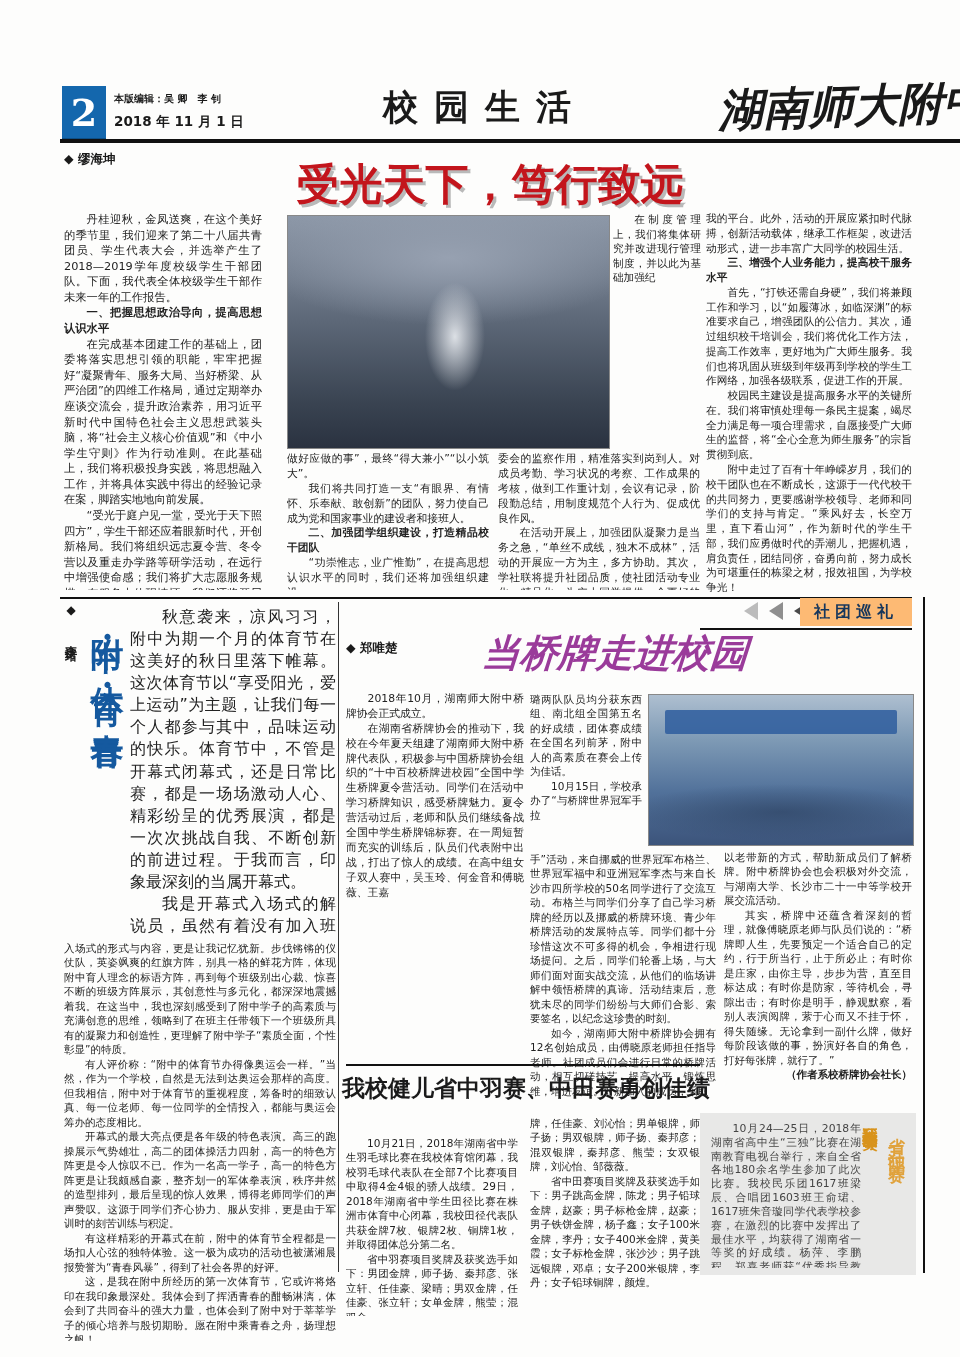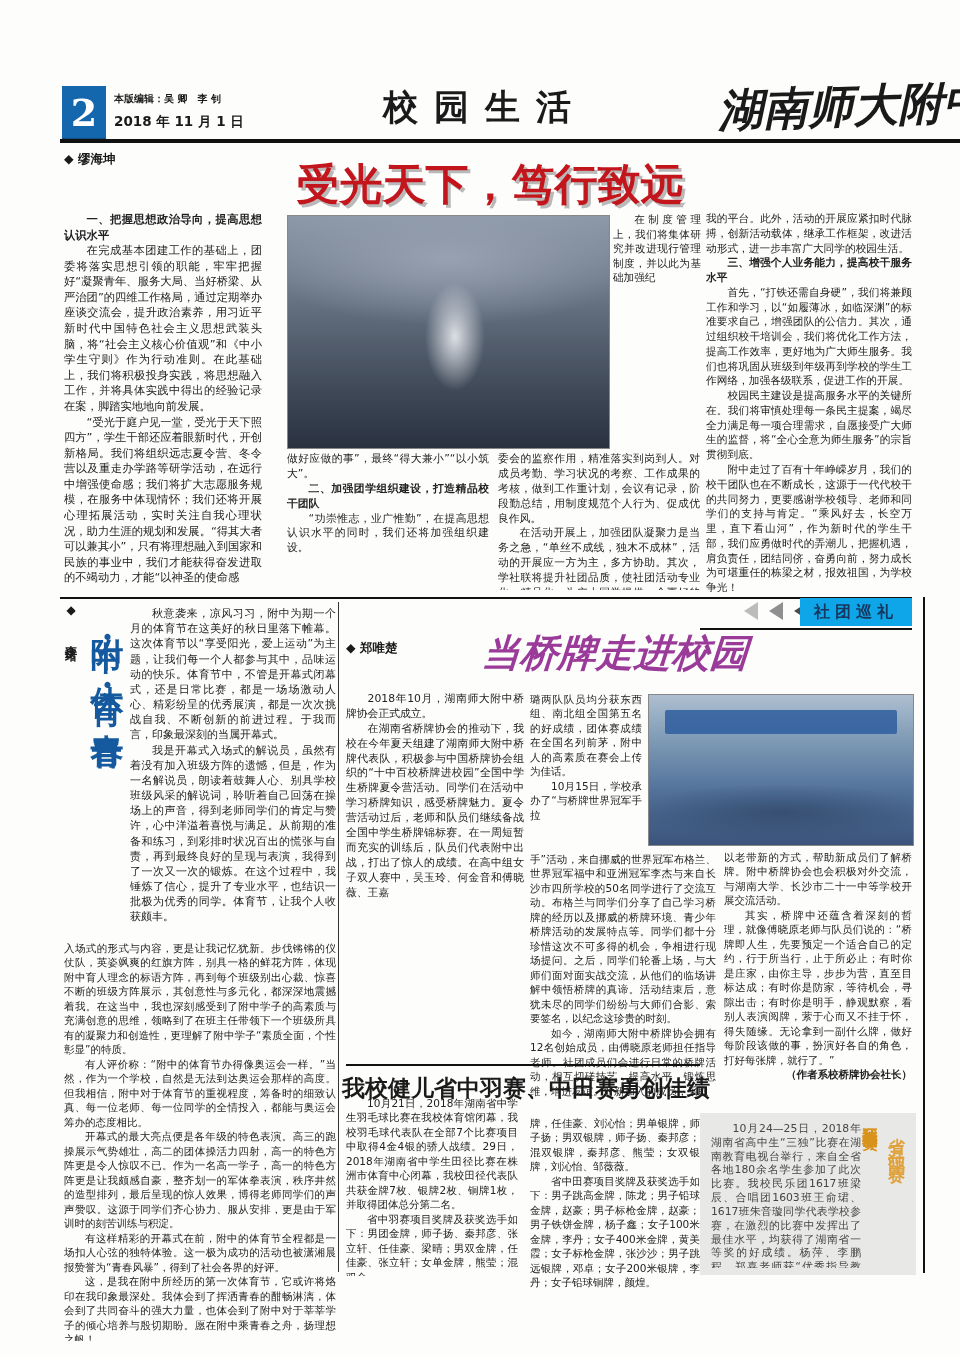--- a/index.html
+++ b/index.html
@@ -43,20 +43,21 @@
 
 <div class="abs rule" style="left:60px;top:139px;width:900px;height:4px;"></div>
 
 <div class="abs" style="left:64px;top:151px;font-size:12.5px;font-weight:bold;">◆ 缪海坤</div>
 
 <div class="abs" style="left:230px;top:156px;width:520px;text-align:center;font-size:43px;font-weight:bold;
             color:#c3151c;font-family:'DejaVu Serif','Liberation Serif',serif;
             text-shadow:3px 3px 0 #b9b9b9;white-space:nowrap;">受光天下，笃行致远</div>
 
 <div class="abs txt" style="left:64px;top:212px;width:198px;height:378px;font-size:11.3px;">
+    <p>丹桂迎秋，金凤送爽，在这个美好的季节里，我们迎来了第二十八届共青团员、学生代表大会，并选举产生了2018—2019学年度校级学生干部团队。下面，我代表全体校级学生干部作未来一年的工作报告。</p>
     <p class="b">一、把握思想政治导向，提高思想认识水平</p>
     <p>在完成基本团建工作的基础上，团委将落实思想引领的职能，牢牢把握好“凝聚青年、服务大局、当好桥梁、从严治团”的四维工作格局，通过定期举办座谈交流会，提升政治素养，用习近平新时代中国特色社会主义思想武装头脑，将“社会主义核心价值观”和《中小学生守则》作为行动准则。在此基础上，我们将积极投身实践，将思想融入工作，并将具体实践中得出的经验记录在案，脚踏实地地向前发展。</p>
     <p>“受光于庭户见一堂，受光于天下照四方”，学生干部还应着眼新时代，开创新格局。我们将组织远志夏令营、冬令营以及重走办学路等研学活动，在远行中增强使命感；我们将扩大志愿服务规模，在服务中体现情怀；我们还将开展心理拓展活动，实时关注自我心理状况，助力生涯的规划和发展。“得其大者可以兼其小”，只有将理想融入到国家和民族的事业中，我们才能获得奋发进取的不竭动力，才能“以神圣的使命感</p>
   </div>
 
 <div class="abs photo" id="lead-photo" style="left:287px;top:215px;width:321px;height:232px;"></div>
 
 <div class="abs txt" style="left:613px;top:212px;width:88px;height:236px;font-size:10.6px;">
     <p>在制度管理上，我们将集体研究并改进现行管理制度，并以此为基础加强纪</p>
   </div>
@@ -64,57 +65,58 @@
 <div class="abs txt" style="left:706px;top:212px;width:206px;height:380px;font-size:10.7px;">
     <p class="ni">我的平台。此外，活动的开展应紧扣时代脉搏，创新活动载体，继承工作框架，改进活动形式，进一步丰富广大同学的校园生活。</p>
     <p class="b">三、增强个人业务能力，提高校干服务水平</p>
     <p>首先，“打铁还需自身硬”，我们将兼顾工作和学习，以“如履薄冰，如临深渊”的标准要求自己，增强团队的公信力。其次，通过组织校干培训会，我们将优化工作方法，提高工作效率，更好地为广大师生服务。我们也将巩固从班级到年级再到学校的学生工作网络，加强各级联系，促进工作的开展。</p>
     <p>校园民主建设是提高服务水平的关键所在。我们将审慎处理每一条民主提案，竭尽全力满足每一项合理需求，自愿接受广大师生的监督，将“全心全意为师生服务”的宗旨贯彻到底。</p>
     <p>附中走过了百有十年峥嵘岁月，我们的校干团队也在不断成长，这源于一代代校干的共同努力，更要感谢学校领导、老师和同学们的支持与肯定。“乘风好去，长空万里，直下看山河”，作为新时代的学生干部，我们应勇做时代的弄潮儿，把握机遇，肩负责任，团结同侪，奋勇向前，努力成长为可堪重任的栋梁之材，报效祖国，为学校争光！</p>
   </div>
 
 <div class="abs txt" style="left:287px;top:452px;width:202px;height:138px;font-size:10.8px;">
     <p class="ni">做好应做的事”，最终“得大兼小”“以小筑大”。</p>
+    <p>我们将共同打造一支“有眼界、有情怀、乐奉献、敢创新”的团队，努力使自己成为党和国家事业的建设者和接班人。</p>
     <p class="b">二、加强团学组织建设，打造精品校干团队</p>
     <p>“功崇惟志，业广惟勤”，在提高思想认识水平的同时，我们还将加强组织建设。</p>
   </div>
 
 <div class="abs txt" style="left:498px;top:452px;width:202px;height:138px;font-size:10.8px;">
     <p class="ni">委会的监察作用，精准落实到岗到人。对成员考勤、学习状况的考察、工作成果的考核，做到工作重计划，会议有记录，阶段勤总结，用制度规范个人行为、促成优良作风。</p>
     <p>在活动开展上，加强团队凝聚力是当务之急，“单丝不成线，独木不成林”，活动的开展应一方为主，多方协助。其次，学社联将提升社团品质，使社团活动专业化、精品化，为广大同学提供一个更好的展现自我、发展自</p>
   </div>
 
 <div class="abs rule" style="left:60px;top:597px;width:852px;height:2px;"></div>
 <div class="abs rule" style="left:923px;top:597px;width:2px;height:676px;"></div>
 <div class="abs rule" style="left:338px;top:602px;width:1px;height:670px;background:#333;"></div>
 
 <div class="abs vert" style="left:62px;top:603px;height:90px;font-size:12px;font-weight:bold;letter-spacing:2px;">◆ 李诗绪</div>
 
 <div class="abs vert" style="left:84px;top:612px;height:336px;font-size:33px;font-weight:bold;color:#15599f;
             font-family:'DejaVu Serif','Liberation Serif',serif;letter-spacing:3px;">附中·体育·青春</div>
 
-<div class="abs txt" style="left:130px;top:606px;width:206px;height:330px;font-size:11px;">
+<div class="abs txt" style="left:130px;top:606px;width:206px;height:330px;font-size:16px;">
     <p>秋意袭来，凉风习习，附中为期一个月的体育节在这美好的秋日里落下帷幕。这次体育节以“享受阳光，爱上运动”为主题，让我们每一个人都参与其中，品味运动的快乐。体育节中，不管是开幕式闭幕式，还是日常比赛，都是一场场激动人心、精彩纷呈的优秀展演，都是一次次挑战自我、不断创新的前进过程。于我而言，印象最深刻的当属开幕式。</p>
     <p>我是开幕式入场式的解说员，虽然有着没有加入班级方阵的遗憾，但是，作为一名解说员，朗读着鼓舞人心、别具学校班级风采的解说词，聆听着自己回荡在操场上的声音，得到老师同学们的肯定与赞许，心中洋溢着喜悦与满足。从前期的准备和练习，到彩排时状况百出的慌张与自责，再到最终良好的呈现与表演，我得到了一次又一次的锻炼。在这个过程中，我锤炼了信心，提升了专业水平，也结识一批极为优秀的同学。体育节，让我个人收获颇丰。</p>
   </div>
 
 <div class="abs txt" style="left:64px;top:941px;width:272px;height:400px;font-size:10.5px;">
     <p class="ni">入场式的形式与内容，更是让我记忆犹新。步伐锵锵的仪仗队，英姿飒爽的红旗方阵，别具一格的鲜花方阵，体现附中育人理念的标语方阵，再到每个班级别出心裁、惊喜不断的班级方阵展示，其创意性与多元化，都深深地震撼着我。在这当中，我也深刻感受到了附中学子的高素质与充满创意的思维，领略到了在班主任带领下一个班级所具有的凝聚力和创造性，更理解了附中学子“素质全面，个性彰显”的特质。</p>
     <p>有人评价称：“附中的体育节办得像奥运会一样。”当然，作为一个学校，自然是无法到达奥运会那样的高度。但我相信，附中对于体育节的重视程度，筹备时的细致认真、每一位老师、每一位同学的全情投入，都能与奥运会筹办的态度相比。</p>
     <p>开幕式的最大亮点便是各年级的特色表演。高三的跑操展示气势雄壮，高二的团体操活力四射，高一的特色方阵更是令人惊叹不已。作为一名高一学子，高一的特色方阵更是让我颇感自豪，整齐划一的军体拳表演，秩序井然的造型排列，最后呈现的惊人效果，博得老师同学们的声声赞叹。这源于同学们齐心协力、服从安排，更是由于军训时的刻苦训练与积淀。</p>
     <p>有这样精彩的开幕式在前，附中的体育节全程都是一场扣人心弦的独特体验。这一极为成功的活动也被潇湘晨报赞誉为“青春风暴”，得到了社会各界的好评。</p>
     <p>这，是我在附中所经历的第一次体育节，它或许将烙印在我印象最深处。我体会到了挥洒青春的酣畅淋漓，体会到了共同奋斗的强大力量，也体会到了附中对于莘莘学子的倾心培养与殷切期盼。愿在附中乘青春之舟，扬理想之帆！</p>
   </div>
 
 <div class="abs" style="left:738px;top:602px;">
   <span class="triangle" style="border-right:14px solid #bcbcbc;"></span>
   <span class="triangle" style="border-right:14px solid #8f8f8f;"></span>
   <span class="triangle" style="border-right:14px solid #4a4a4a;"></span>
 </div>
-<div class="abs" style="left:800px;top:598px;width:112px;height:28px;background:#0ea5e9;color:#16365c;
+<div class="abs" style="left:800px;top:598px;width:112px;height:28px;background:#fdba74;color:#16365c;
             font-size:16px;font-weight:bold;letter-spacing:5px;display:flex;align-items:center;justify-content:center;">社团巡礼</div>
 <div class="abs rule" style="left:700px;top:628px;width:212px;height:2px;"></div>
 
 <div class="abs" style="left:346px;top:640px;font-size:12.5px;font-weight:bold;">◆ 郑唯楚</div>
 
 <div class="abs" style="left:420px;top:628px;width:390px;text-align:center;font-size:38px;font-weight:bold;
             font-style:italic;color:#9a3b9a;font-family:'DejaVu Serif','Liberation Serif',serif;
             white-space:nowrap;transform:skewX(-4deg);">当桥牌走进校园</div>
 
 <div class="abs txt" style="left:346px;top:692px;width:178px;height:420px;font-size:10.8px;">
@@ -140,21 +142,21 @@
     <p class="ni">以老带新的方式，帮助新成员们了解桥牌。附中桥牌协会也会积极对外交流，与湖南大学、长沙市二十一中等学校开展交流活动。</p>
     <p>其实，桥牌中还蕴含着深刻的哲理，就像傅晓原老师与队员们说的：“桥牌即人生，先要预定一个适合自己的定约，行于所当行，止于所必止；有时你是庄家，由你主导，步步为营，直至目标达成；有时你是防家，等待机会，寻隙出击；有时你是明手，静观默察，看别人表演阅牌，萦于心而又不挂于怀，得失随缘。无论拿到一副什么牌，做好每阶段该做的事，扮演好各自的角色，打好每张牌，就行了。”</p>
     <p class="r">（作者系校桥牌协会社长）</p>
   </div>
 
 <div class="abs rule" style="left:346px;top:1064px;width:354px;height:2px;"></div>
 
 <div class="abs" style="left:342px;top:1073px;width:362px;text-align:center;font-size:23px;font-weight:bold;
             font-family:'DejaVu Serif','Liberation Serif',serif;white-space:nowrap;">我校健儿省中羽赛、中田赛勇创佳绩</div>
 
-<div class="abs txt" style="left:346px;top:1096px;width:172px;height:180px;font-size:10.5px;">
+<div class="abs txt" style="left:346px;top:1136px;width:172px;height:180px;font-size:10.5px;">
     <p>10月21日，2018年湖南省中学生羽毛球比赛在我校体育馆闭幕，我校羽毛球代表队在全部7个比赛项目中取得4金4银的骄人战绩。29日，2018年湖南省中学生田径比赛在株洲市体育中心闭幕，我校田径代表队共获金牌7枚、银牌2枚、铜牌1枚，并取得团体总分第二名。</p>
     <p>省中羽赛项目奖牌及获奖选手如下：男团金牌，师子扬、秦邦彦、张立轩、任佳豪、梁晴；男双金牌，任佳豪、张立轩；女单金牌，熊莹；混双金</p>
   </div>
 
 <div class="abs txt" style="left:530px;top:1116px;width:170px;height:180px;font-size:10.5px;">
     <p class="ni">牌，任佳豪、刘沁怡；男单银牌，师子扬；男双银牌，师子扬、秦邦彦；混双银牌，秦邦彦、熊莹；女双银牌，刘沁怡、邹薇薇。</p>
     <p>省中田赛项目奖牌及获奖选手如下：男子跳高金牌，陈龙；男子铅球金牌，赵豪；男子标枪金牌，赵豪；男子铁饼金牌，杨子鑫；女子100米金牌，李丹；女子400米金牌，黄美霞；女子标枪金牌，张沙沙；男子跳远银牌，邓卓；女子200米银牌，李丹；女子铅球铜牌，颜煌。</p>
   </div>
 
 <div class="abs" style="left:700px;top:1113px;width:216px;height:162px;background:#e8e8e7;"></div>

